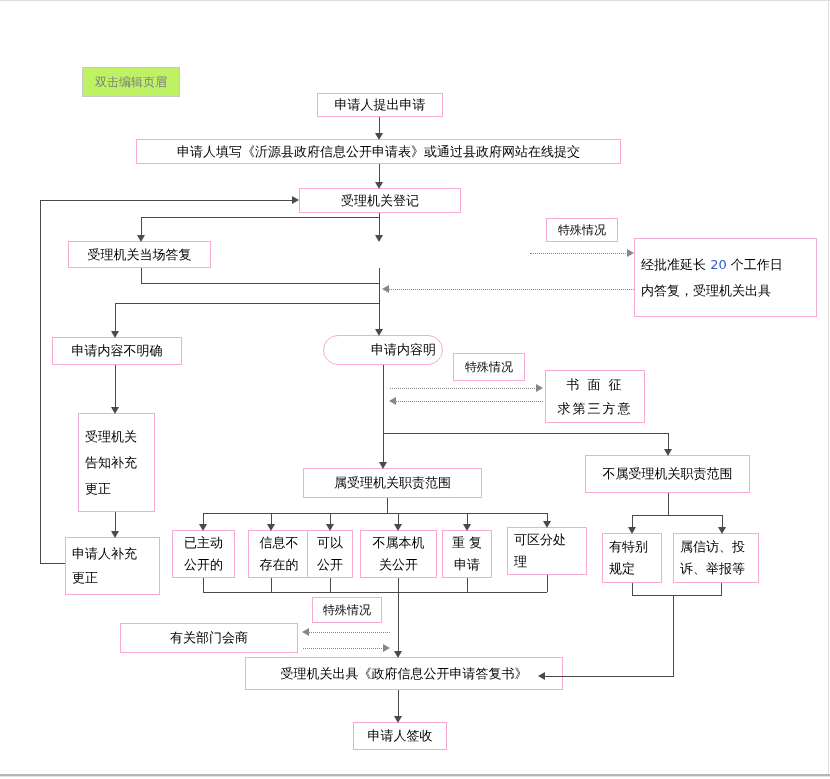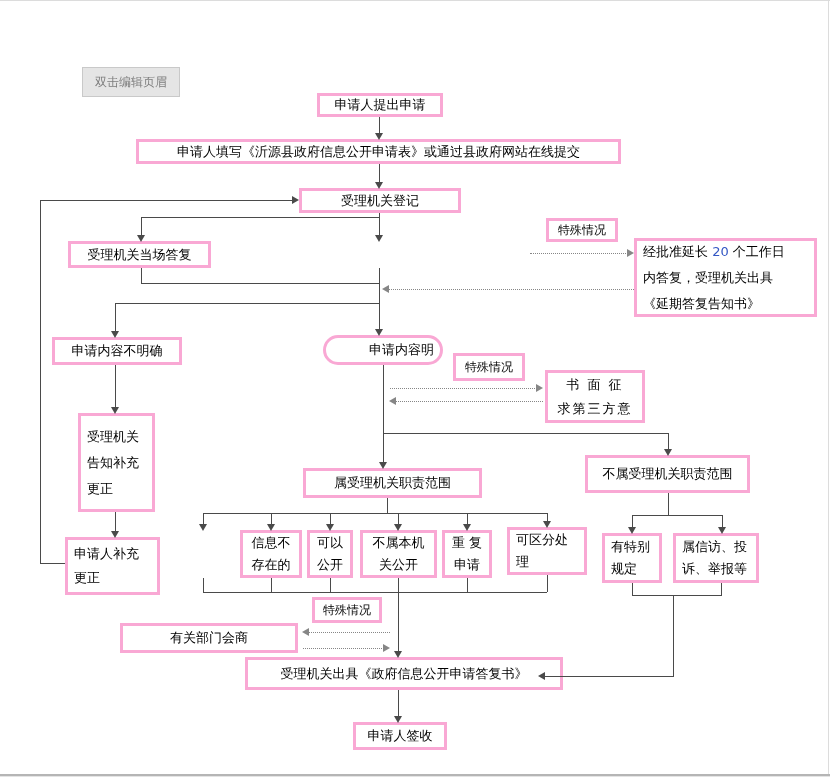--- a/index.html
+++ b/index.html
@@ -1,23 +1,23 @@
 <!DOCTYPE html>
 <html><head>
 <meta charset="utf-8">
 <style>
   html,body{margin:0;padding:0;background:#fff;}
   .page{position:relative;width:830px;height:779px;background:#fff;overflow:hidden;
         font-family:"DejaVu Sans","Liberation Sans",sans-serif;color:#000;}
   .edge-top{position:absolute;left:0;top:0;width:830px;height:1px;background:#dcdcdc;}
   .edge-right{position:absolute;left:828px;top:0;width:1px;height:775px;background:#dcdcdc;}
   .edge-bottom{position:absolute;left:0;top:774px;width:830px;height:2px;background:#b5b5b5;border-bottom:1px solid #e4e4e4;}
-  .hdr-btn{position:absolute;border:1px solid #c9c9c9;background:#e5e5e5;color:#7d7d7d;
+  .hdr-btn{position:absolute;border:1px solid #c9c9c9;background:#bef264;color:#7d7d7d;
            font-size:12px;display:flex;align-items:center;justify-content:center;box-sizing:border-box;}
-  .box{position:absolute;border:3px solid #f9a8d4;background:#fff;box-sizing:border-box;
+  .box{position:absolute;border:1px solid #f9a8d4;background:#fff;box-sizing:border-box;
        display:flex;align-items:center;justify-content:center;font-size:13px;line-height:1.35;
        text-align:center;white-space:nowrap;}
   .sm{font-size:12px;}
   .ml{flex-direction:column;justify-content:center;}
   .left{align-items:flex-start;text-align:left;padding-left:6px;}
   .rt{justify-content:flex-end;padding-right:6px;border-radius:15px;}
   .lh26{line-height:26px;}
   .lh24{line-height:24px;}
   .lh22{line-height:22px;}
   .sp{letter-spacing:2px;}
@@ -45,21 +45,20 @@
   <div class="box" style="left:136px;top:139px;width:485px;height:25px">申请人填写《沂源县政府信息公开申请表》或通过县政府网站在线提交</div>
   <div class="box" style="left:299px;top:188px;width:162px;height:25px">受理机关登记</div>
   <div class="box" style="left:68px;top:241px;width:143px;height:27px">受理机关当场答复</div>
 
 
   <div class="box sm" style="left:546px;top:218px;width:72px;height:24px">特殊情况</div>
 
   <div class="box ml left lh26" style="left:634px;top:238px;width:183px;height:79px">
     <div><span>经批准延长 </span><span class="blue">20</span><span> 个工作日</span></div>
     <div>内答复，受理机关出具</div>
-    <div>《延期答复告知书》</div>
   </div>
 
   <div class="box" style="left:52px;top:337px;width:130px;height:28px">申请内容不明确</div>
   <div class="box rt" style="left:323px;top:335px;width:120px;height:30px">申请内容明</div>
   <div class="box sm" style="left:453px;top:353px;width:72px;height:28px">特殊情况</div>
 
   <div class="box ml lh24 sp" style="left:545px;top:370px;width:100px;height:53px">
     <div>书 面 征</div>
     <div>求第三方意</div>
   </div>
@@ -71,21 +70,25 @@
   </div>
 
   <div class="box ml left lh24" style="left:65px;top:537px;width:95px;height:58px">
     <div>申请人补充</div>
     <div>更正</div>
   </div>
 
   <div class="box" style="left:303px;top:468px;width:179px;height:30px">属受理机关职责范围</div>
   <div class="box" style="left:585px;top:455px;width:165px;height:38px">不属受理机关职责范围</div>
 
-  <div class="box ml lh22" style="left:240px;top:530px;width:62px;height:48px">
+  <div class="box ml lh22" style="left:172px;top:530px;width:63px;height:48px">
+    <div>已主动</div>
+    <div>公开的</div>
+  </div>
+  <div class="box ml lh22" style="left:248px;top:530px;width:62px;height:48px">
     <div>信息不</div>
     <div>存在的</div>
   </div>
   <div class="box ml lh22" style="left:307px;top:530px;width:46px;height:48px">
     <div>可以</div>
     <div>公开</div>
   </div>
   <div class="box ml lh22" style="left:360px;top:530px;width:77px;height:48px">
     <div>不属本机</div>
     <div>关公开</div>

